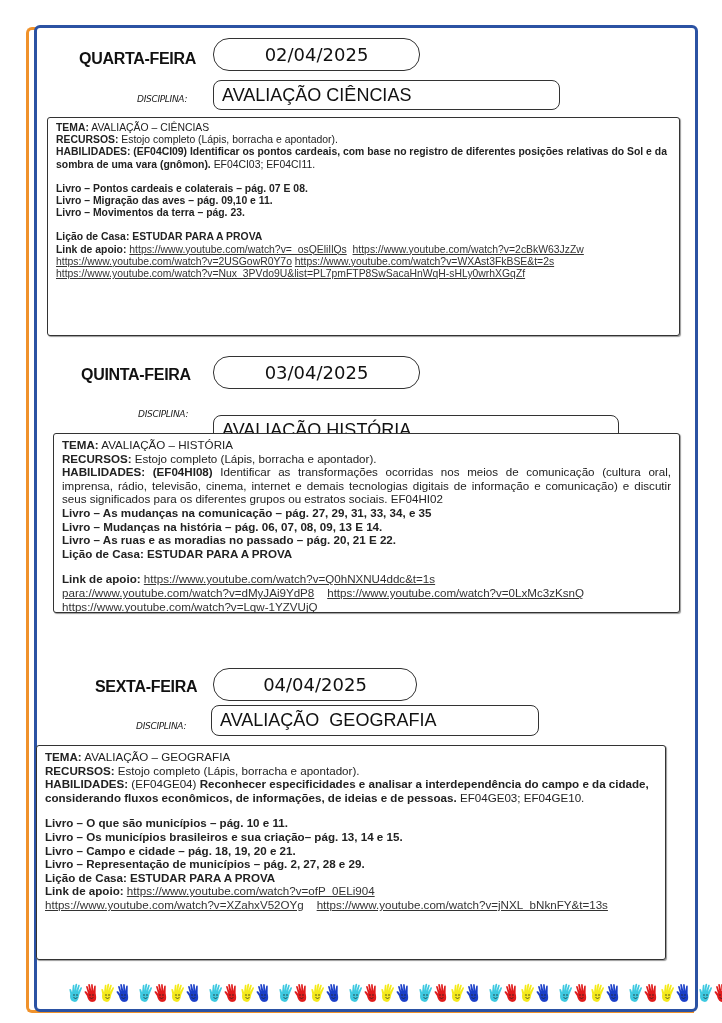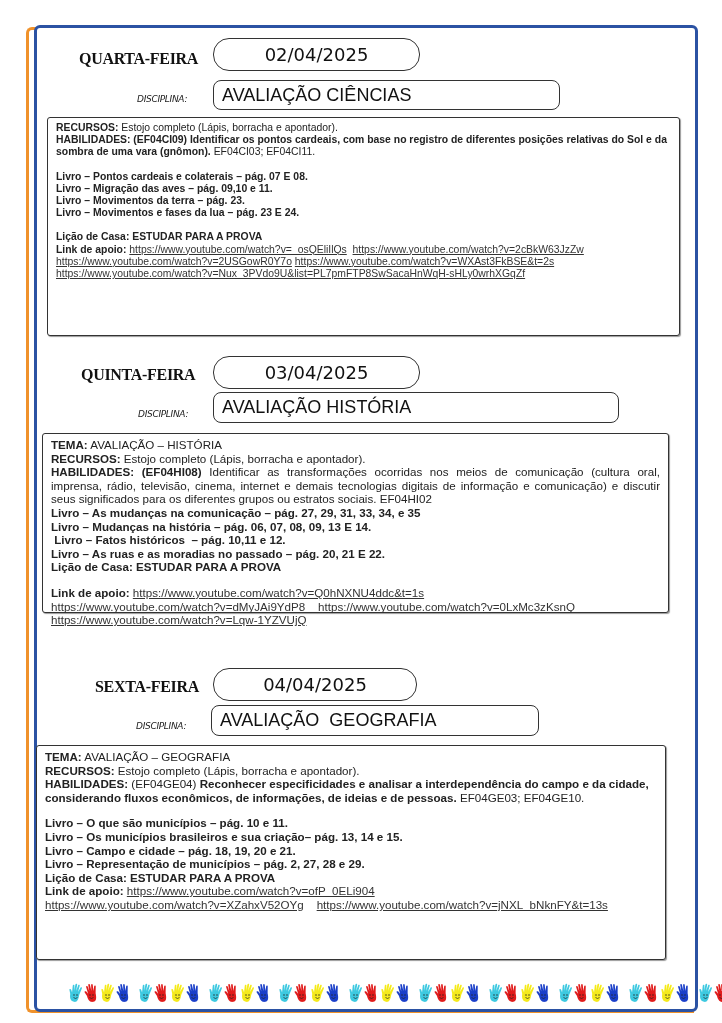--- a/index.html
+++ b/index.html
@@ -1,19 +1,19 @@
 <!DOCTYPE html>
 <html><head>
 <meta charset="utf-8">
 <style>
   html, body { margin:0; padding:0; background:#fff; }
   body { width:722px; height:1023px; position:relative; overflow:hidden; font-family:"Liberation Sans", sans-serif; color:#111; }
   .frame-orange { position:absolute; left:26px; top:27px; width:668px; height:986px; border-left:3px solid #f0922b; border-bottom:3px solid #f0922b; border-top:3px solid #f0922b; border-radius:6px 0 0 6px; box-sizing:border-box; }
   .frame-blue { position:absolute; left:34px; top:25px; width:664px; height:987px; border:3px solid #2b52a3; border-radius:6px; box-sizing:border-box; background:#fff; }
-  .day { position:absolute; font-family:Liberation Serif, serif; font-weight:bold; font-size:16px; color:#111; letter-spacing:-0.3px; }
+  .day { position:absolute; font-family:Liberation Sans, sans-serif; font-weight:bold; font-size:16px; color:#111; letter-spacing:-0.3px; }
   .datebox { position:absolute; border:1px solid #333; border-radius:16px; background:#fff; font-family:"DejaVu Sans", sans-serif; font-size:18px; text-align:center; box-sizing:border-box; }
   .disc-label { position:absolute; font-family:"DejaVu Sans", sans-serif; font-size:9px; color:#222; letter-spacing:-0.3px;font-style:italic; }
   .discbox { position:absolute; border:1px solid #333; border-radius:8px; background:#fff; font-family:"Liberation Sans", sans-serif; font-size:18px; box-sizing:border-box; padding-left:8px; white-space:pre; }
   .content { position:absolute; border:1px solid #333; border-radius:3px; background:#fff; box-sizing:border-box; padding:4px 8px; font-family:"Liberation Sans", sans-serif; color:#222; box-shadow:1px 1px 1px #999; }
   .content p { margin:0; }
   .content .b { font-weight:bold; }
   .content a, .content .lnk { color:#333; text-decoration:underline; }
   .c1 { font-size:10.4px; line-height:12.2px; }
   .c2 { font-size:11.6px; line-height:13.6px; }
   .c3 { font-size:11.6px; line-height:13.6px; }
@@ -28,48 +28,47 @@
 
 <div class="frame-orange"></div>
 <div class="frame-blue"></div>
 
 <div class="day" style="left:79px; top:50px;">QUARTA-FEIRA</div>
 <div class="datebox" style="left:213px; top:38px; width:207px; height:33px; line-height:31px;">02/04/2025</div>
 <div class="disc-label" style="left:137px; top:94px;">DISCIPLINA:</div>
 <div class="discbox" style="left:213px; top:80px; width:347px; height:30px; line-height:28px;">AVALIAÇÃO CIÊNCIAS</div>
 
 <div class="content c1" style="left:47px; top:117px; width:633px; height:219px;">
+  <p><span class="b">TEMA:</span> <span>AVALIAÇÃO   – CIÊNCIAS</span></p>
   <p><span class="b">RECURSOS:</span> <span>Estojo completo (Lápis, borracha e apontador).</span></p>
   <p><span class="b">HABILIDADES:</span> <span class="b">(EF04CI09) Identificar os pontos cardeais, com base no registro de diferentes posições relativas do Sol e da sombra de uma vara (gnômon).</span> <span>EF04CI03; EF04CI11.</span></p>
   <div class="gap"></div>
   <p class="b">Livro – Pontos cardeais e colaterais – pág. 07 E 08.</p>
   <p class="b">Livro – Migração das aves – pág. 09,10 e 11.</p>
   <p class="b">Livro – Movimentos da terra – pág. 23.</p>
-  <p class="b">Livro – Movimentos e fases da lua – pág. 23 E 24.</p>
   <div class="gap"></div>
   <p class="b">Lição de Casa: ESTUDAR  PARA  A PROVA</p>
   <p><span class="b">Link de apoio:</span> <span class="lnk">https://www.youtube.com/watch?v=_osQEliIlQs</span>&nbsp; <span class="lnk">https://www.youtube.com/watch?v=2cBkW63JzZw</span><br><span class="lnk">https://www.youtube.com/watch?v=2USGowR0Y7o</span> <span class="lnk">https://www.youtube.com/watch?v=WXAst3FkBSE&amp;t=2s</span><br><span class="lnk">https://www.youtube.com/watch?v=Nux_3PVdo9U&amp;list=PL7pmFTP8SwSacaHnWqH-sHLy0wrhXGqZf</span></p>
 </div>
 
 <div class="day" style="left:81px; top:366px;">QUINTA-FEIRA</div>
 <div class="datebox" style="left:213px; top:356px; width:207px; height:33px; line-height:31px;">03/04/2025</div>
 <div class="disc-label" style="left:138px; top:409px;">DISCIPLINA:</div>
-<div class="discbox" style="left:213px; top:392px; width:406px; height:31px; line-height:29px;">AVALIAÇÃO HISTÓRIA</div>
-
-<div class="content c2" style="left:42px; top:433px; width:627px; height:180px;">
+<div class="discbox" style="left:213px; top:415px; width:406px; height:31px; line-height:29px;">AVALIAÇÃO HISTÓRIA</div>
+
+<div class="content c2" style="left:53px; top:433px; width:627px; height:180px;">
   <p><span class="b">TEMA:</span> <span>AVALIAÇÃO – HISTÓRIA</span></p>
   <p><span class="b">RECURSOS:</span> <span>Estojo completo (Lápis, borracha e apontador).</span></p>
   <p class="just"><span class="b">HABILIDADES:</span> <span class="b">(EF04HI08)</span> <span>Identificar as transformações ocorridas nos meios de comunicação (cultura oral, imprensa, rádio, televisão, cinema, internet e demais tecnologias digitais de informação e comunicação) e discutir seus significados para os diferentes grupos ou estratos sociais. EF04HI02</span></p>
   <p class="b">Livro – As mudanças na comunicação – pág. 27, 29, 31, 33, 34, e 35</p>
   <p class="b">Livro – Mudanças na história – pág. 06, 07, 08, 09, 13 E 14.</p>
-  <p class="b" style="white-space:pre;"> Livro – Fatos históricos  – pág. 10,11 e 12.</p>
   <p class="b">Livro – As ruas e as moradias no passado – pág. 20, 21 E 22.</p>
   <p class="b">Lição de Casa: ESTUDAR  PARA  A PROVA</p>
   <div class="gap"></div>
-  <p><span class="b">Link de apoio:</span> <span class="lnk">https://www.youtube.com/watch?v=Q0hNXNU4ddc&amp;t=1s</span><br><span class="lnk">https://www.youtube.com/watch?v=dMyJAi9YdP8</span>&nbsp;&nbsp;&nbsp; <span class="lnk">https://www.youtube.com/watch?v=0LxMc3zKsnQ</span><br><span class="lnk">https://www.youtube.com/watch?v=Lqw-1YZVUjQ</span></p>
+  <p><span class="b">Link de apoio:</span> <span class="lnk">https://www.youtube.com/watch?v=Q0hNXNU4ddc&amp;t=1s</span><br><span class="lnk">para://www.youtube.com/watch?v=dMyJAi9YdP8</span>&nbsp;&nbsp;&nbsp; <span class="lnk">https://www.youtube.com/watch?v=0LxMc3zKsnQ</span><br><span class="lnk">https://www.youtube.com/watch?v=Lqw-1YZVUjQ</span></p>
 </div>
 
 <div class="day" style="left:95px; top:678px;">SEXTA-FEIRA</div>
 <div class="datebox" style="left:213px; top:668px; width:204px; height:33px; line-height:31px;">04/04/2025</div>
 <div class="disc-label" style="left:136px; top:721px;">DISCIPLINA:</div>
 <div class="discbox" style="left:211px; top:705px; width:328px; height:31px; line-height:29px;">AVALIAÇÃO  GEOGRAFIA</div>
 
 <div class="content c3" style="left:36px; top:745px; width:630px; height:215px;">
   <p><span class="b">TEMA:</span> <span>AVALIAÇÃO – GEOGRAFIA</span></p>
   <p><span class="b">RECURSOS:</span> <span>Estojo completo (Lápis, borracha e apontador).</span></p>

